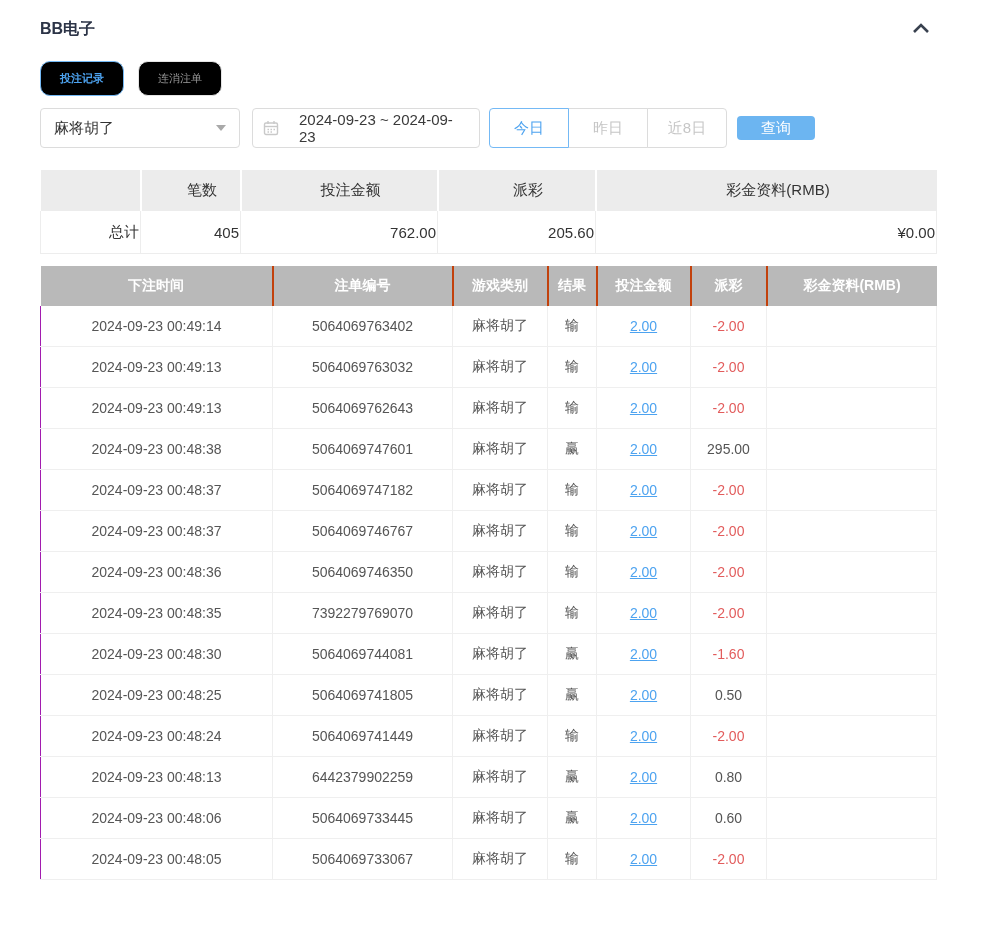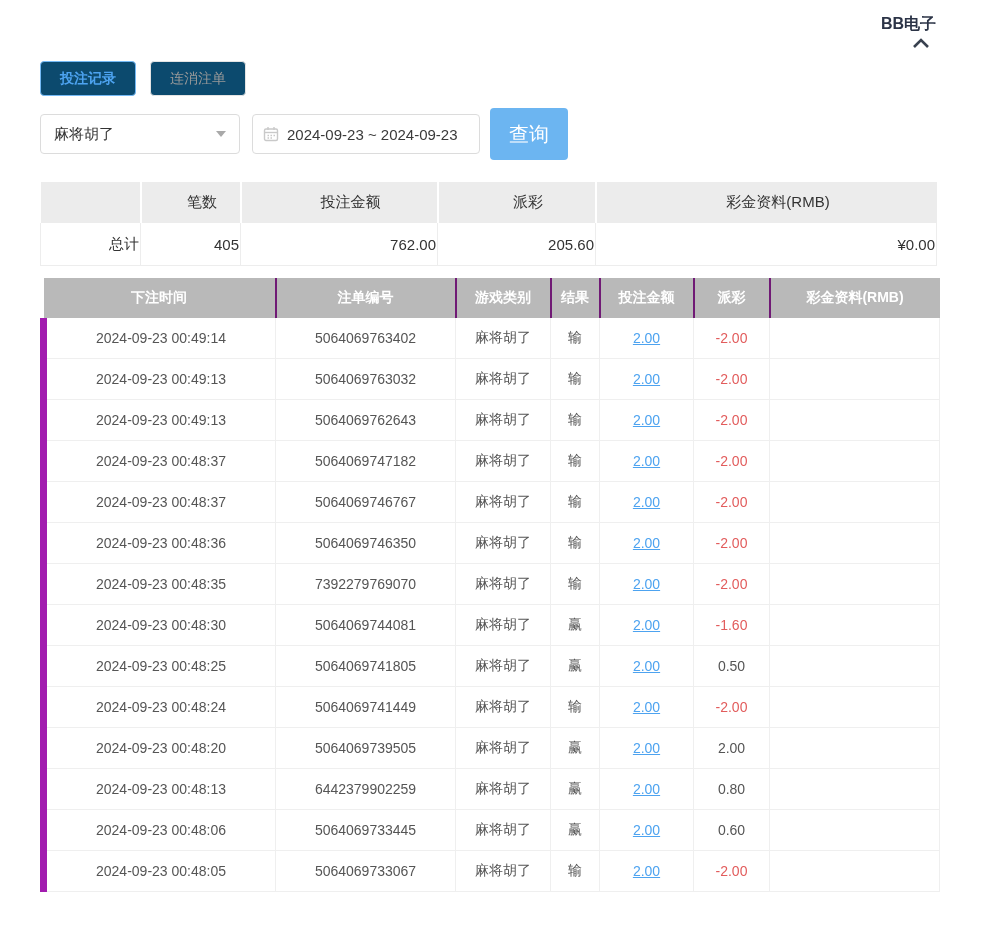--- a/index.html
+++ b/index.html
@@ -3,62 +3,62 @@
 <meta charset="utf-8">
 <style>
   html,body{margin:0;padding:0;}
   body{
     width:1005px;height:950px;overflow:hidden;background:#fff;
     font-family:"Liberation Sans","DejaVu Sans",sans-serif;color:#333;
   }
   .page{padding:14px 69px 0 40px;width:896px;}
 
   
-  .panel-header{display:flex;justify-content:space-between;align-items:flex-end;height:30px;flex-direction:column;}
+  .panel-header{display:flex;justify-content:space-between;align-items:center;height:30px;}
   .panel-title{font-size:16px;font-weight:bold;color:#2c3447;}
   .collapse-btn{background:none;border:none;padding:2px 6px;cursor:pointer;display:flex;align-items:center;}
 
   
   .tabs{margin-top:17px;display:flex;gap:14px;}
-  .tab{height:33px;padding:0 19px;border:1px solid #e4e4e4;border-radius:4px;background:#0c4a6e;
-       color:#999;font-size:14px;display:flex;align-items:center;cursor:pointer;}
+  .tab{height:33px;padding:0 19px;border:1px solid #e4e4e4;border-radius:10px;background:#000000;
+       color:#999;font-size:11px;display:flex;align-items:center;cursor:pointer;}
   .tab.active{border-color:var(--accent_border,#74b9f5);color:var(--accent,#4da3f0);font-weight:bold;}
 
   
   .filter-row{margin-top:12px;display:flex;align-items:center;}
   .select-box{width:200px;height:40px;border:1px solid #dcdcdc;border-radius:4px;box-sizing:border-box;
       display:flex;align-items:center;justify-content:space-between;padding:0 13px;font-size:15px;color:#333;cursor:pointer;background:#fff;}
   .caret-down{width:0;height:0;border-left:5px solid transparent;border-right:5px solid transparent;border-top:6px solid #a9a9a9;}
   .date-box{margin-left:12px;width:228px;height:40px;border:1px solid #dcdcdc;border-radius:4px;box-sizing:border-box;
-      display:flex;align-items:center;padding:0 10px;gap:8px;font-size:15px;color:#3a3a3a;cursor:pointer;background:#fff;}
+      display:flex;align-items:center;padding:0 10px;gap:20px;font-size:15px;color:#3a3a3a;cursor:pointer;background:#fff;}
   .quick-group{margin-left:9px;display:flex;}
   .quick-btn{height:40px;width:80px;background:#fff;border:1px solid #dcdcdc;font-size:15px;color:#c6c6c6;
       margin-left:-1px;cursor:pointer;box-sizing:border-box;font-family:inherit;}
   .quick-btn:first-child{border-radius:4px 0 0 4px;margin-left:0;}
   .quick-btn:last-child{border-radius:0 4px 4px 0;}
   .quick-btn.active{border-color:var(--accent_border,#74b9f5);color:var(--accent,#4da3f0);position:relative;z-index:2;}
-  .search-btn{margin-left:10px;width:78px;height:52px;background:var(--search_button_bg,#6cb5f1);color:#fff;
-      border:none;border-radius:4px;font-size:20px;cursor:pointer;font-family:inherit;}
+  .search-btn{margin-left:10px;width:78px;height:24px;background:var(--search_button_bg,#6cb5f1);color:#fff;
+      border:none;border-radius:4px;font-size:15px;cursor:pointer;font-family:inherit;}
 
   
   .summary-table{margin-top:22px;width:896px;border-collapse:collapse;table-layout:fixed;font-size:15px;}
   .summary-table th{background:var(--summary_header_bg,#ececec);height:39px;font-weight:normal;color:#333;
       border-right:2px solid #fff;text-align:center;padding-left:24px;}
   .summary-table th:last-child{border-right:none;}
   .summary-table td{height:40px;text-align:right;color:#333;
       border-bottom:1px solid #ededed;border-right:1px solid #ededed;}
   .summary-table td:first-child{border-left:1px solid #ededed;}
 
   
   .bet-table{margin-top:12px;width:896px;border-collapse:collapse;table-layout:fixed;font-size:14px;color:#555;}
   .bet-table th{background:var(--table_header_bg,#b9b9b9);color:#fff;height:38px;font-weight:bold;font-size:14px;
-      border-right:2px solid #701a75;text-align:center;}
+      border-right:2px solid #c2410c;text-align:center;}
   .bet-table th:last-child{border-right:none;}
   .bet-table td{height:38px;text-align:center;border-bottom:1px solid #efefef;border-right:1px solid #efefef;}
-  .bet-table td:first-child{border-left:7px solid #a21caf;}
+  .bet-table td:first-child{border-left:1px solid #a21caf;}
   .bet-link{color:var(--accent,#4da3f0);text-decoration:underline;}
   .neg{color:var(--negative,#e25c5c);}
 </style>
 </head>
 <body>
 
 <div class="page">
 
   <div class="panel-header">
     <div class="panel-title">BB电子</div>
@@ -92,20 +92,25 @@
           <line x1="4.5" y1="9.5" x2="6" y2="9.5"></line>
           <line x1="7.5" y1="9.5" x2="9" y2="9.5"></line>
           <line x1="10.5" y1="9.5" x2="12" y2="9.5"></line>
           <line x1="4.5" y1="12" x2="6" y2="12"></line>
           <line x1="7.5" y1="12" x2="9" y2="12"></line>
         </svg>
       </span>
       <span>2024-09-23 ~ 2024-09-23</span>
     </div>
 
+    <div class="quick-group">
+      <button class="quick-btn active">今日</button>
+      <button class="quick-btn">昨日</button>
+      <button class="quick-btn">近8日</button>
+    </div>
 
     <button class="search-btn">查询</button>
   </div>
 
   <table class="summary-table">
     <colgroup>
         <col style="width:100px">
         <col style="width:100px">
         <col style="width:197px">
         <col style="width:158px">
@@ -174,20 +179,29 @@
         <tr>
           <td>2024-09-23 00:49:13</td>
           <td>5064069762643</td>
           <td>麻将胡了</td>
           <td>输</td>
           <td><a class="bet-link" href="#">2.00</a></td>
           <td class="neg">-2.00</td>
           <td></td>
         </tr>
         <tr>
+          <td>2024-09-23 00:48:38</td>
+          <td>5064069747601</td>
+          <td>麻将胡了</td>
+          <td>赢</td>
+          <td><a class="bet-link" href="#">2.00</a></td>
+          <td>295.00</td>
+          <td></td>
+        </tr>
+        <tr>
           <td>2024-09-23 00:48:37</td>
           <td>5064069747182</td>
           <td>麻将胡了</td>
           <td>输</td>
           <td><a class="bet-link" href="#">2.00</a></td>
           <td class="neg">-2.00</td>
           <td></td>
         </tr>
         <tr>
           <td>2024-09-23 00:48:37</td>
@@ -237,29 +251,20 @@
         <tr>
           <td>2024-09-23 00:48:24</td>
           <td>5064069741449</td>
           <td>麻将胡了</td>
           <td>输</td>
           <td><a class="bet-link" href="#">2.00</a></td>
           <td class="neg">-2.00</td>
           <td></td>
         </tr>
         <tr>
-          <td>2024-09-23 00:48:20</td>
-          <td>5064069739505</td>
-          <td>麻将胡了</td>
-          <td>赢</td>
-          <td><a class="bet-link" href="#">2.00</a></td>
-          <td>2.00</td>
-          <td></td>
-        </tr>
-        <tr>
           <td>2024-09-23 00:48:13</td>
           <td>6442379902259</td>
           <td>麻将胡了</td>
           <td>赢</td>
           <td><a class="bet-link" href="#">2.00</a></td>
           <td>0.80</td>
           <td></td>
         </tr>
         <tr>
           <td>2024-09-23 00:48:06</td>

